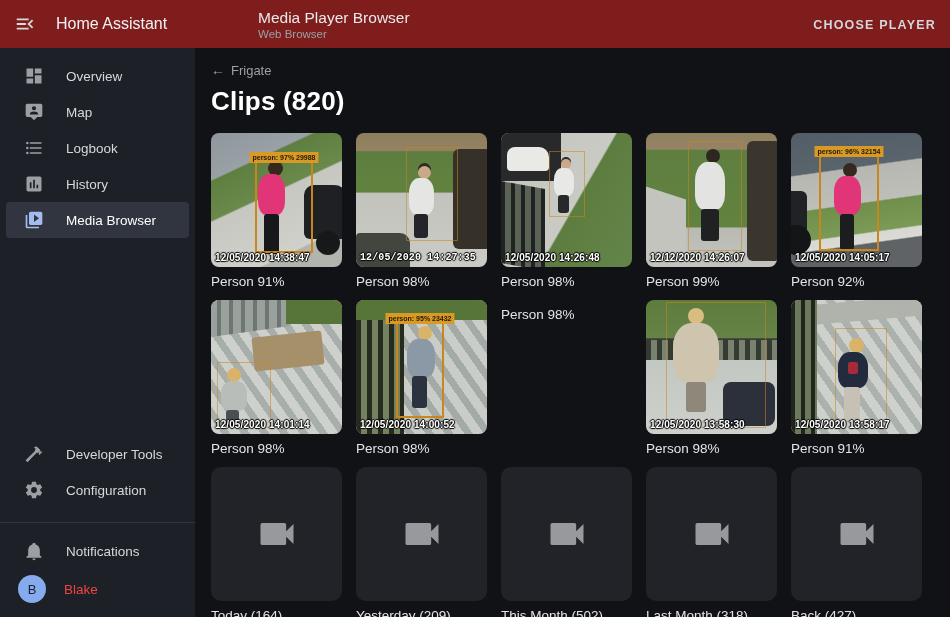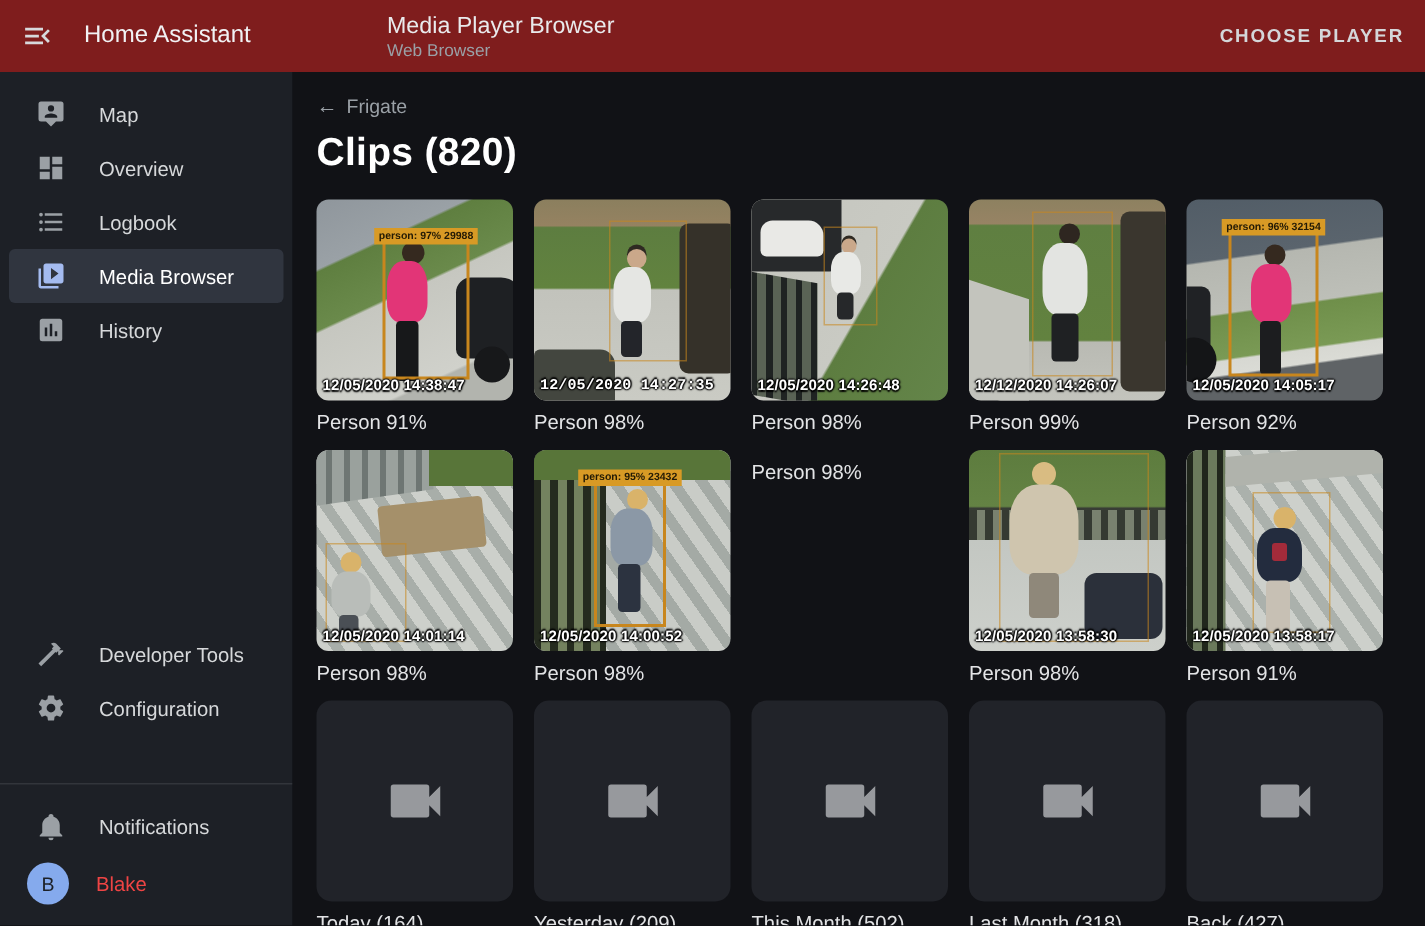--- a/index.html
+++ b/index.html
@@ -27,21 +27,21 @@
   .sidebar { width:195px; background:#1d2026; display:flex; flex-direction:column; padding-top:10px; }
   .sb-item { height:36px; display:flex; align-items:center; gap:22px; padding-left:18px;
     margin:0 6px; border-radius:4px; cursor:pointer; }
   .sb-item .ic { width:20px; height:20px; flex:0 0 20px; }
   .sb-item .ic svg { width:20px; height:20px; fill:#9ba0a5; }
   .sb-item span.lbl { color:#d6d8da; font-size:13.5px; }
   .sb-item.selected { background:#30353f; }
   .sb-item.selected .ic svg { fill:#a4bbf0; }
   .sb-item.selected span.lbl { color:#ffffff; }
   .sb-spacer { flex:1; }
-  .sb-bottom { border-top:1px solid #32353b; margin-top:32px; padding-top:10px; padding-bottom:8px; }
+  .sb-bottom { border-top:1px solid #32353b; margin-top:14px; padding-top:10px; padding-bottom:8px; }
   .profile-row { height:40px; display:flex; align-items:center; gap:18px; padding-left:12px;
     margin:0 6px; cursor:pointer; }
   .avatar { width:28px; height:28px; border-radius:50%; background:#85aaed; color:#1c2026;
     display:flex; align-items:center; justify-content:center; font-size:13px; font-weight:500; }
 
   
   .main { flex:1; min-width:0; background:#111216; padding:14px 16px 0 16px; overflow:hidden; }
   .back-row { display:flex; align-items:center; gap:6px; color:#9aa0a6; font-size:13px; cursor:pointer; width:max-content; }
   .back-arrow { font-size:14px; }
   .page-title { color:#ffffff; font-size:26px; font-weight:700; margin-top:8px; letter-spacing:0.2px; }
@@ -170,51 +170,51 @@
     <div class="topbar-right">
       <button class="choose-player">CHOOSE PLAYER</button>
     </div>
   </header>
 
   <div class="body">
     <nav class="sidebar">
       <div class="sb-item">
         <span class="ic">
           <svg viewBox="0 0 24 24">
+              <path d="M13,3V9H21V3M13,21H21V11H13M3,21H11V15H3M3,13H11V3H3Z"></path>
+            </svg></span>
+        <span class="lbl">Overview</span>
+      </div>
+      <div class="sb-item">
+        <span class="ic">
+          <svg viewBox="0 0 24 24">
               <path fill-rule="evenodd" d="M20,2H4A2,2 0 0,0 2,4V16A2,2 0 0,0 4,18H8L12,22L16,18H20A2,2 0 0,0 22,16V4A2,2 0 0,0 20,2M12,5A2.5,2.5 0 0,1 14.5,7.5A2.5,2.5 0 0,1 12,10A2.5,2.5 0 0,1 9.5,7.5A2.5,2.5 0 0,1 12,5M17,15H7V14C7,12.34 10.33,11.5 12,11.5C13.67,11.5 17,12.34 17,14V15Z"></path>
             </svg></span>
         <span class="lbl">Map</span>
       </div>
       <div class="sb-item">
         <span class="ic">
           <svg viewBox="0 0 24 24">
-              <path d="M13,3V9H21V3M13,21H21V11H13M3,21H11V15H3M3,13H11V3H3Z"></path>
-            </svg></span>
-        <span class="lbl">Overview</span>
-      </div>
-      <div class="sb-item">
-        <span class="ic">
-          <svg viewBox="0 0 24 24">
               <path d="M7,5H21V7H7V5M7,13V11H21V13H7M4,4.5A1.5,1.5 0 0,1 5.5,6A1.5,1.5 0 0,1 4,7.5A1.5,1.5 0 0,1 2.5,6A1.5,1.5 0 0,1 4,4.5M4,10.5A1.5,1.5 0 0,1 5.5,12A1.5,1.5 0 0,1 4,13.5A1.5,1.5 0 0,1 2.5,12A1.5,1.5 0 0,1 4,10.5M7,19V17H21V19H7M4,16.5A1.5,1.5 0 0,1 5.5,18A1.5,1.5 0 0,1 4,19.5A1.5,1.5 0 0,1 2.5,18A1.5,1.5 0 0,1 4,16.5Z"></path>
             </svg></span>
         <span class="lbl">Logbook</span>
       </div>
+      <div class="sb-item">
+        <span class="ic">
+          <svg viewBox="0 0 24 24">
+              <path fill-rule="evenodd" d="M19,3H5C3.89,3 3,3.9 3,5V19A2,2 0 0,0 5,21H19A2,2 0 0,0 21,19V5C21,3.89 20.1,3 19,3M17,17H15V13H17V17M13,17H11V7H13V17M9,17H7V10H9V17Z"></path>
+            </svg></span>
+        <span class="lbl">History</span>
+      </div>
       <div class="sb-item selected">
         <span class="ic">
           <svg viewBox="0 0 24 24">
               <path fill-rule="evenodd" d="M4,6H2V20C2,21.1 2.9,22 4,22H18V20H4V6M20,2H8C6.9,2 6,2.9 6,4V16C6,17.1 6.9,18 8,18H20C21.1,18 22,17.1 22,16V4C22,2.9 21.1,2 20,2M12,14.5V5.5L18,10L12,14.5Z"></path>
             </svg></span>
         <span class="lbl">Media Browser</span>
-      </div>
-      <div class="sb-item">
-        <span class="ic">
-          <svg viewBox="0 0 24 24">
-              <path fill-rule="evenodd" d="M19,3H5C3.89,3 3,3.9 3,5V19A2,2 0 0,0 5,21H19A2,2 0 0,0 21,19V5C21,3.89 20.1,3 19,3M17,17H15V13H17V17M13,17H11V7H13V17M9,17H7V10H9V17Z"></path>
-            </svg></span>
-        <span class="lbl">History</span>
       </div>
 
       <div class="sb-spacer"></div>
 
       <div class="sb-item">
         <span class="ic">
           <svg viewBox="0 0 24 24">
               <path d="M2,19.63L13.43,8.2L12.72,7.5L14.14,6.07L12,3.89C13.2,2.7 15.09,2.7 16.27,3.89L19.87,7.5L18.45,8.91H21.29L22,9.62L18.45,13.21L17.74,12.5V9.62L16.27,11.04L15.56,10.33L4.13,21.76L2,19.63Z"></path>
             </svg></span>
         <span class="lbl">Developer Tools</span>

